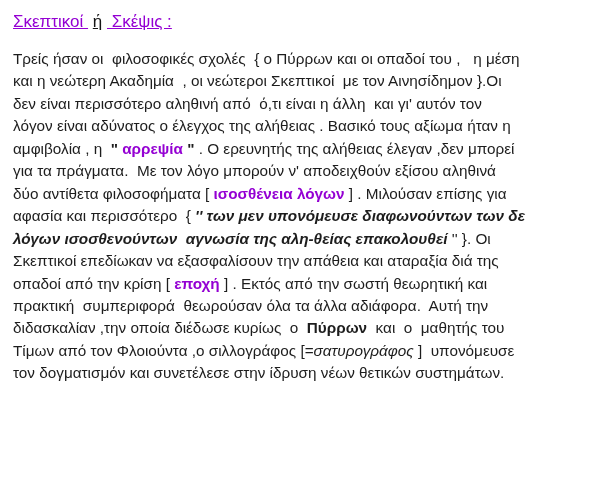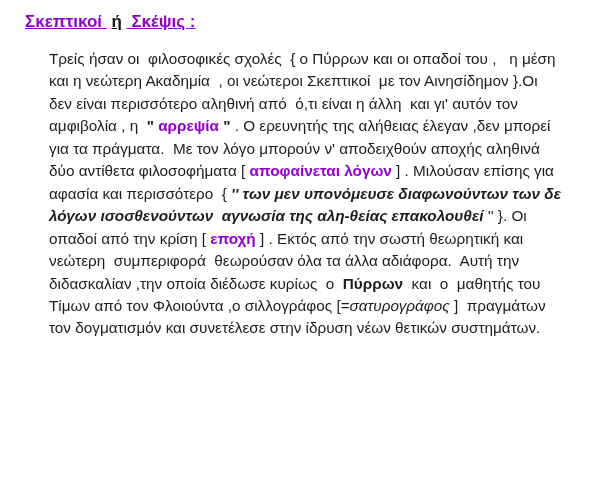--- a/index.html
+++ b/index.html
@@ -6,53 +6,55 @@
   html, body {
     margin: 0; padding: 0;
     background: #ffffff;
     width: 608px; height: 480px;
     overflow: hidden;
     font-family: "Liberation Sans", "DejaVu Sans", sans-serif;
   }
   .page { padding: 9px 13px 0 13px; }
   .title {
     font-size: 17px;
-    font-weight: bold;
+    font-weight: normal;
     line-height: 26px;
-    margin: 0 0 13px 12px;
+    margin: 0 0 13px 0;
     white-space: pre;
   }
   .para {
     font-size: 15.3px;
     line-height: 22.45px;
     color: var(--ink);
   }
-  .line { white-space: pre; margin-left: 36px; }
+  .line { white-space: pre; }
   .r-link   { color: var(--purple); text-decoration: underline; cursor: pointer; }
   .r-black-underline { color: #151515; text-decoration: underline; }
   .r-plain  { color: #151515; }
   .r-normal { }
   .r-bold   { font-weight: bold; }
   .r-italic { font-style: italic; }
   .r-bold-italic { font-weight: bold; font-style: italic; }
   .r-purple-bold { color: var(--purple); font-weight: bold; }
 </style>
 </head>
 <body>
 
 <div class="page">
   <h1 class="title" id="title"><span class="r-link">Σκεπτικοί </span><span class="r-plain"> </span><span class="r-black-underline">ή</span><span class="r-plain"> </span><span class="r-link"> Σκέψις :</span></h1>
   <div class="para" id="para">
       <div class="line"><span class="r-normal">Τρείς ήσαν οι  φιλοσοφικές σχολές  { ο Πύρρων και οι οπαδοί του ,   η μέση</span></div>
       <div class="line"><span class="r-normal">και η νεώτερη Ακαδημία  , οι νεώτεροι Σκεπτικοί  με τον Αινησίδημον }.Οι</span></div>
       <div class="line"><span class="r-normal">δεν είναι περισσότερο αληθινή από  ό,τι είναι η άλλη  και γι' αυτόν τον</span></div>
+      <div class="line"><span class="r-normal">λόγον είναι αδύνατος ο έλεγχος της αλήθειας . Βασικό τους αξίωμα ήταν η</span></div>
       <div class="line"><span class="r-normal">αμφιβολία , η  </span><span class="r-bold">" </span><span class="r-purple-bold">αρρεψία</span><span class="r-bold"> "</span><span class="r-normal"> . Ο ερευνητής της αλήθειας έλεγαν ,δεν μπορεί</span></div>
-      <div class="line"><span class="r-normal">για τα πράγματα.  Με τον λόγο μπορούν ν' αποδειχθούν αποχής αληθινά</span></div>
-      <div class="line"><span class="r-normal">δύο αντίθετα φιλοσοφήματα [ </span><span class="r-purple-bold">αποφαίνεται λόγων</span><span class="r-normal"> ] . Μιλούσαν επίσης για</span></div>
+      <div class="line"><span class="r-normal">για τα πράγματα.  Με τον λόγο μπορούν ν' αποδειχθούν εξίσου αληθινά</span></div>
+      <div class="line"><span class="r-normal">δύο αντίθετα φιλοσοφήματα [ </span><span class="r-purple-bold">ισοσθένεια λόγων</span><span class="r-normal"> ] . Μιλούσαν επίσης για</span></div>
       <div class="line"><span class="r-normal">αφασία και περισσότερο  { </span><span class="r-bold-italic">'' των μεν υπονόμευσε διαφωνούντων των δε</span></div>
       <div class="line"><span class="r-bold-italic">λόγων ισοσθενούντων  αγνωσία της αλη-θείας επακολουθεί</span><span class="r-normal"> '' }. Οι</span></div>
+      <div class="line"><span class="r-normal">Σκεπτικοί επεδίωκαν να εξασφαλίσουν την απάθεια και αταραξία διά της</span></div>
       <div class="line"><span class="r-normal">οπαδοί από την κρίση [ </span><span class="r-purple-bold">εποχή</span><span class="r-normal"> ] . Εκτός από την σωστή θεωρητική και</span></div>
-      <div class="line"><span class="r-normal">νεώτερη  συμπεριφορά  θεωρούσαν όλα τα άλλα αδιάφορα.  Αυτή την</span></div>
+      <div class="line"><span class="r-normal">πρακτική  συμπεριφορά  θεωρούσαν όλα τα άλλα αδιάφορα.  Αυτή την</span></div>
       <div class="line"><span class="r-normal">διδασκαλίαν ,την οποία διέδωσε κυρίως  ο  </span><span class="r-bold">Πύρρων</span><span class="r-normal">  και  ο  μαθητής του</span></div>
-      <div class="line"><span class="r-normal">Τίμων από τον Φλοιούντα ,ο σιλλογράφος [=</span><span class="r-italic">σατυρογράφος</span><span class="r-normal"> ]  πραγμάτων</span></div>
+      <div class="line"><span class="r-normal">Τίμων από τον Φλοιούντα ,ο σιλλογράφος [=</span><span class="r-italic">σατυρογράφος</span><span class="r-normal"> ]  υπονόμευσε</span></div>
       <div class="line"><span class="r-normal">τον δογματισμόν και συνετέλεσε στην ίδρυση νέων θετικών συστημάτων.</span></div>
     </div>
 </div>
 
 </body></html>

